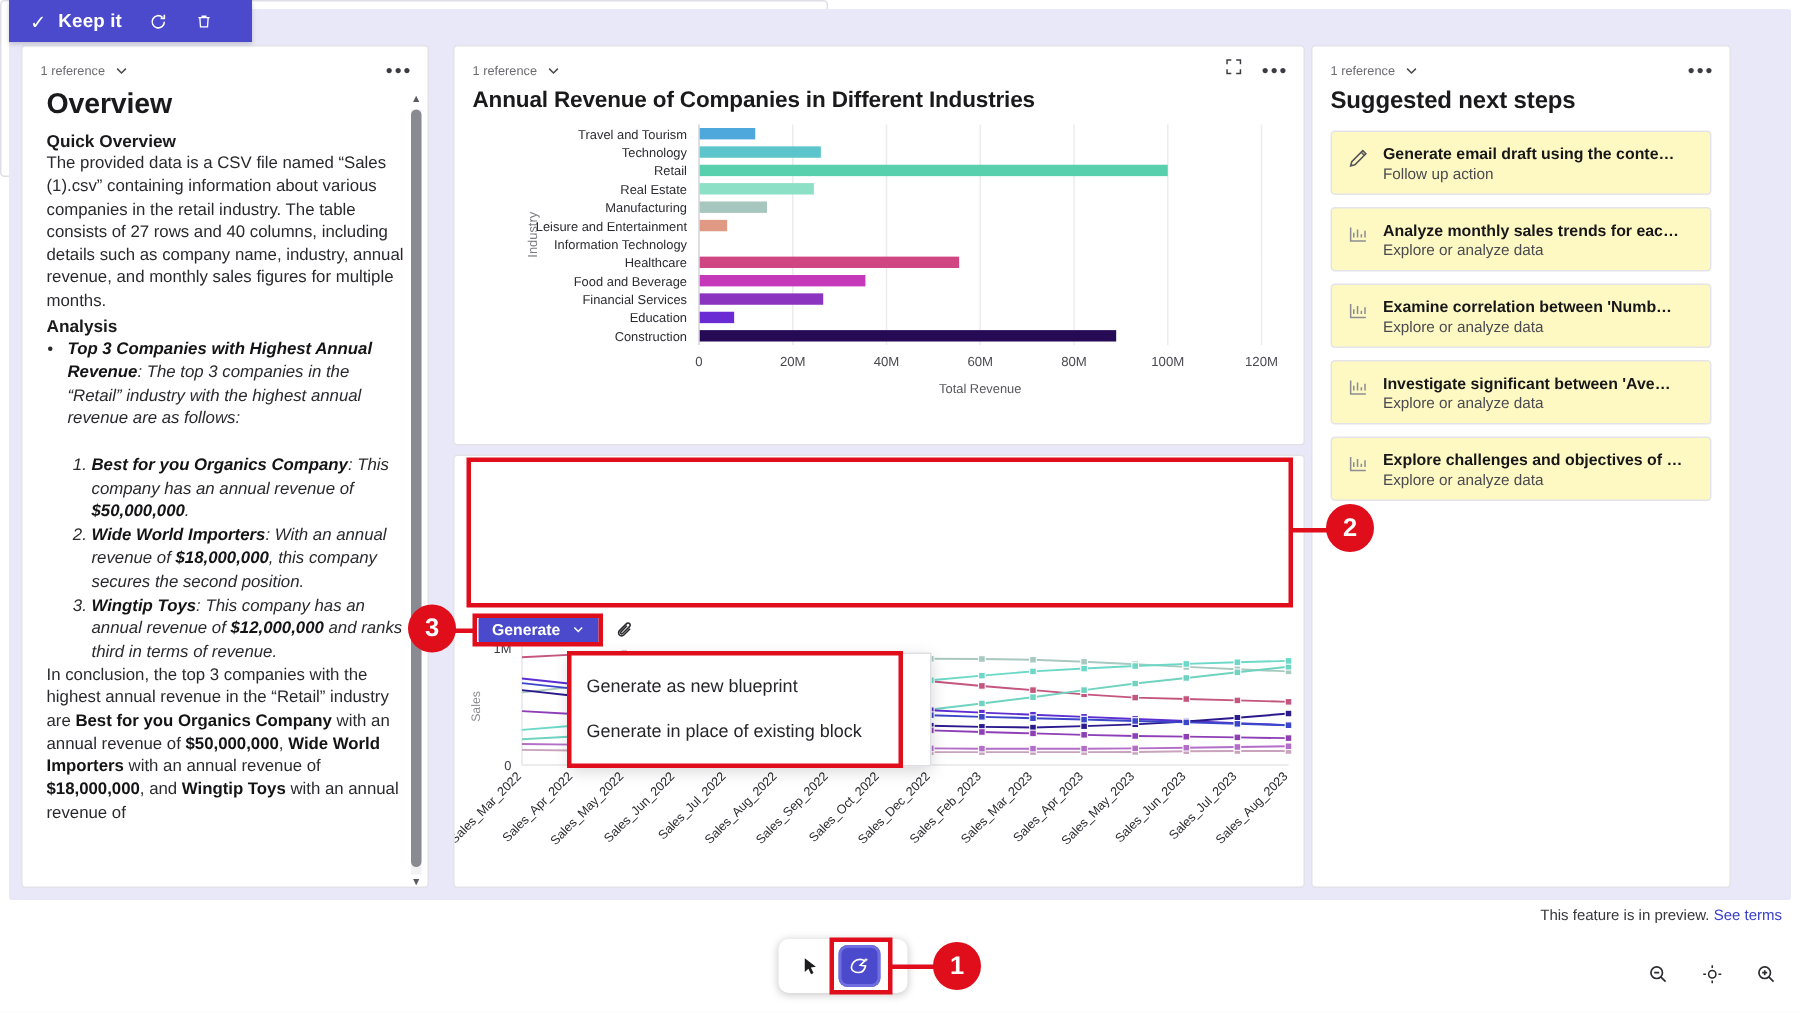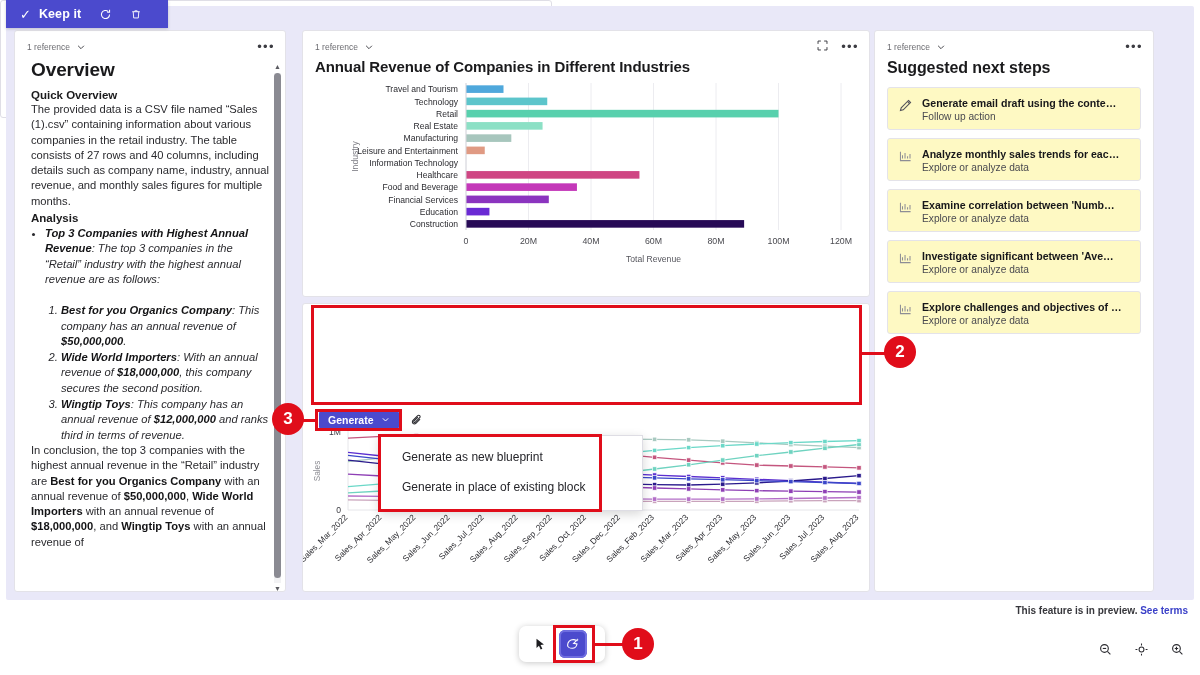--- a/index.html
+++ b/index.html
@@ -88,23 +88,23 @@
     padding: 4px 9px 5px 9px; border-radius:2px; display:flex; align-items:center; gap:7px;
     border:none; cursor:pointer; height:18px;
   }
   .clip-btn {
     width:20px; height:20px; display:flex; align-items:center; justify-content:center;
     color:#2b2b30;
   }
 
   
   #gen-menu {
-    position:absolute; left:379px; top:435px; width:264px; height:76px;
+    position:absolute; left:379px; top:435px; width:242px; height:76px;
     background:#fff; border:1px solid #dedde4; box-shadow: 0 3px 10px rgba(0,0,0,.16);
-    z-index:30; padding: 6px 11px;
+    z-index:30; padding: 6px 0;
   }
   .menu-item { font-size:12px; color:#25252a; padding: 8px 0 8px 11px; cursor:pointer; }
 
   
   #line-panel { left:302px; top:303px; width:568px; height:289px; }
   .linechart-wrap { position:absolute; left:0; top:0; width:568px; height:289px; }
 
   
   #right-panel { left:874px; top:30px; width:280px; height:562px; }
   .steps-title { font-size:16px; font-weight:bold; color:#1a1a1c; padding: 2px 0 0 12px; letter-spacing:-.1px;}
@@ -116,21 +116,21 @@
   }
   .step-icon { width:15px; height:15px; flex:0 0 15px; color:#55555c; margin-top:1px;}
   .step-txt { display:flex; flex-direction:column; gap:2px; overflow:hidden;}
   .step-title {
     font-size:10.6px; font-weight:bold; color:#17171a; white-space:nowrap;
     overflow:hidden; text-overflow:ellipsis; max-width:210px;
   }
   .step-sub { font-size:10.2px; color:#4a4a50; }
 
   
-  .preview-note { position:absolute; right:12px; top:605px; font-size:10px; color:#37373c;font-weight:bold; }
+  .preview-note { position:absolute; right:12px; top:605px; font-size:10px; color:#37373c; }
   .preview-note a { color:#3a40c8; text-decoration:none; }
 
   .bottom-bar { position:absolute; left:0; top:600px; width:1200px; height:75px; background:#fff;}
   .cursor-toolbar {
     position:absolute; left:519px; top:626px; width:86px; height:36px;
     background:#fff; border-radius:7px; box-shadow:0 1px 6px rgba(0,0,0,.22);
     display:flex; align-items:center; gap:0px; padding-left:10px;
   }
   .tool-arrow { width:22px; height:22px; display:flex; align-items:center; justify-content:center; color:#1d1d20; }
   .tool-ai {

